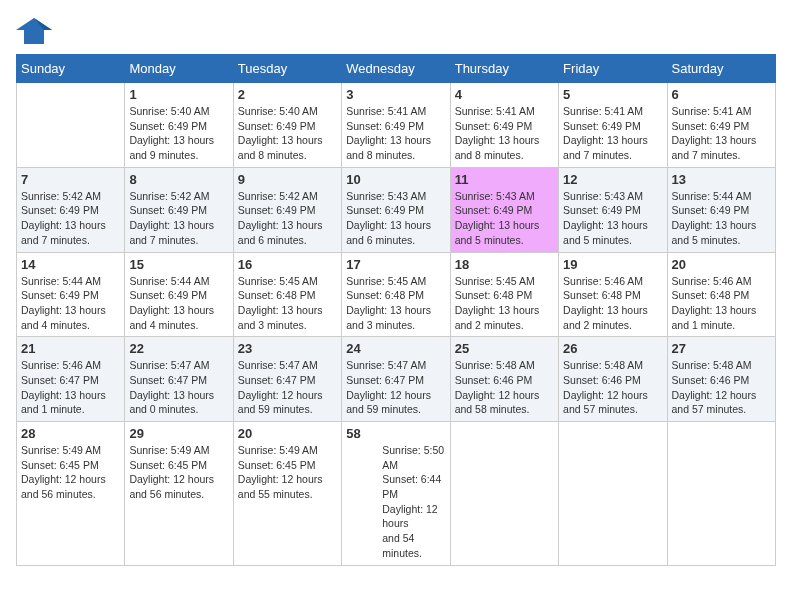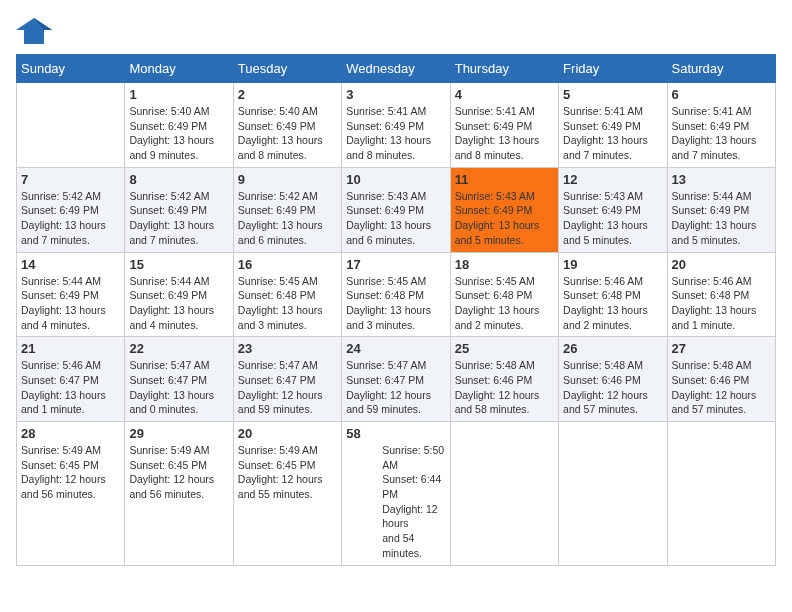--- a/index.html
+++ b/index.html
@@ -181,21 +181,21 @@
 Daylight: 13 hours
 and 6 minutes.</div>
         </td>
         <td style="background: rgb(240, 244, 248);">
           <span class="day-num">10</span>
           <div class="day-info" style="white-space: pre-line;">Sunrise: 5:43 AM
 Sunset: 6:49 PM
 Daylight: 13 hours
 and 6 minutes.</div>
         </td>
-        <td style="background: #f97316;">
+        <td style="background: #f0abfc;">
           <span class="day-num">11</span>
           <div class="day-info" style="white-space: pre-line;">Sunrise: 5:43 AM
 Sunset: 6:49 PM
 Daylight: 13 hours
 and 5 minutes.</div>
         </td>
         <td style="background: rgb(240, 244, 248);">
           <span class="day-num">12</span>
           <div class="day-info" style="white-space: pre-line;">Sunrise: 5:43 AM
 Sunset: 6:49 PM

